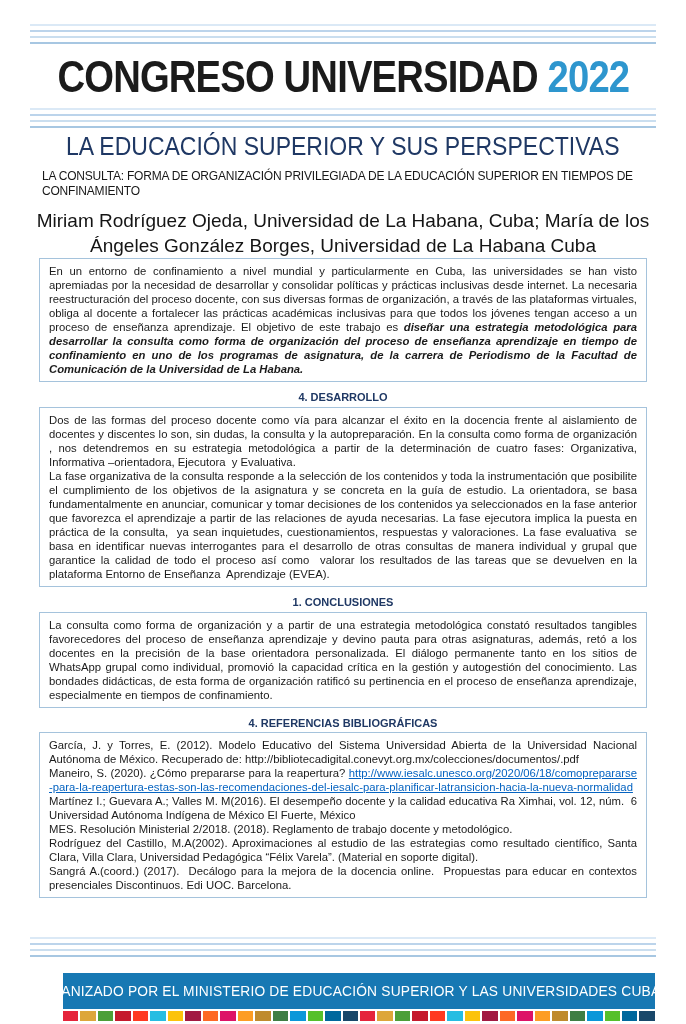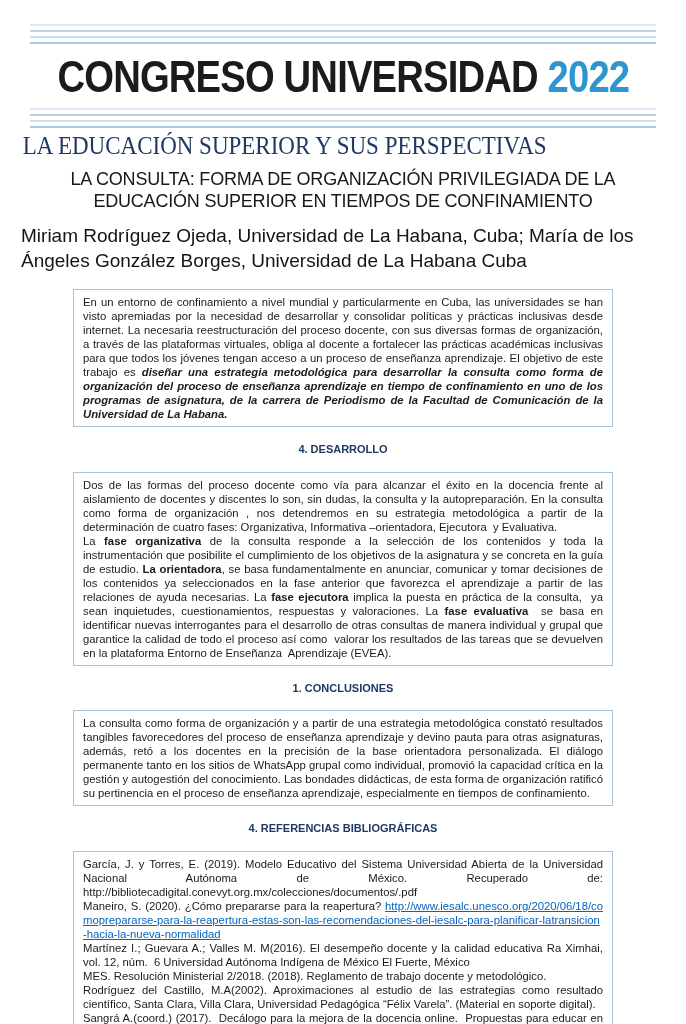--- a/index.html
+++ b/index.html
@@ -26,47 +26,47 @@
   .ln.l3{background:#cadeef;}
   .ln.l4{background:#a7c7e2;}
   
   .congress-title{
     text-align:center;margin:9px 0 8px;white-space:nowrap;
     font-size:45px;font-weight:700;color:#1b1b1b;line-height:1.05;
   }
   .congress-title .squeeze{display:inline-block;transform:scaleX(0.85);letter-spacing:-1px;}
   .congress-title .year{color:var(--accent);}
   .congress-subtitle{
-    text-align:left;margin:4px 0 0;white-space:nowrap;
-    font-size:25px;color:var(--navy);font-weight:400;line-height:1.15;font-family:Liberation Serif, serif;
+    text-align:center;margin:4px 0 0;white-space:nowrap;
+    font-size:25px;color:var(--navy);font-weight:400;line-height:1.15;
   }
   .congress-subtitle .squeeze{display:inline-block;transform:scaleX(0.92);}
   
   .paper-title{
-    text-align:center;max-width:602px;margin:8px auto 0;
-    font-size:18px;color:#181818;line-height:1.22;letter-spacing:-0.2px;font-weight:400;
+    text-align:left;max-width:602px;margin:8px auto 0;
+    font-size:12px;color:#181818;line-height:1.22;letter-spacing:-0.2px;font-weight:400;
   }
   .authors{
-    text-align:left;max-width:644px;margin:10px auto 0;
+    text-align:center;max-width:644px;margin:10px auto 0;
     font-size:19px;color:#141414;line-height:1.32;font-weight:400;
   }
   
   main{flex:0 0 auto;}
   .sec-h{
     text-align:center;color:var(--navy);font-weight:700;
     font-size:11px;margin:9px 0 3px;line-height:1.15;
   }
   .box{
-    width:540px;margin:16px auto;border:1px solid var(--box-border);
+    width:608px;margin:0 auto;border:1px solid var(--box-border);
     padding:5px 9px;font-size:11.3px;line-height:1.24;
     text-align:justify;color:#1b1b1b;background:#fff;
   }
   .box p{margin:0;}
   .run{white-space:pre-wrap;}
-  .run.bold{font-weight:700;}
+  .run.bold{font-weight:400;}
   .run.bold-italic{font-weight:700;font-style:italic;}
   .run.link{color:var(--link);text-decoration:underline;word-break:break-all;cursor:pointer;}
   
   footer{margin-top:auto;padding-bottom:3px;}
   .footer-lines{margin-bottom:16px;}
   .banner{
     width:592px;margin-left:63px;height:36px;background:var(--banner);
     display:flex;align-items:center;justify-content:center;
     color:#fff;font-size:14.5px;font-weight:400;white-space:nowrap;
   }
@@ -116,21 +116,21 @@
       <p><span class="run normal">La </span><span class="run bold">fase organizativa</span><span class="run normal"> de la consulta responde a la selección de los contenidos y toda la instrumentación que posibilite el cumplimiento de los objetivos de la asignatura y se concreta en la guía de estudio. </span><span class="run bold">La orientadora</span><span class="run normal">, se basa fundamentalmente en anunciar, comunicar y tomar decisiones de los contenidos ya seleccionados en la fase anterior que favorezca el aprendizaje a partir de las relaciones de ayuda necesarias. La </span><span class="run bold">fase ejecutora</span><span class="run normal"> implica la puesta en práctica de la consulta,  ya sean inquietudes, cuestionamientos, respuestas y valoraciones. La </span><span class="run bold">fase evaluativa</span><span class="run normal">  se basa en identificar nuevas interrogantes para el desarrollo de otras consultas de manera individual y grupal que garantice la calidad de todo el proceso así como  valorar los resultados de las tareas que se devuelven en la plataforma Entorno de Enseñanza  Aprendizaje (EVEA).</span></p>
     </div>
 
     <div class="sec-h">1. CONCLUSIONES</div>
     <div class="box">
       <p><span class="run normal">La consulta como forma de organización y a partir de una estrategia metodológica constató resultados tangibles favorecedores del proceso de enseñanza aprendizaje y devino pauta para otras asignaturas, además, retó a los docentes en la precisión de la base orientadora personalizada. El diálogo permanente tanto en los sitios de WhatsApp grupal como individual, promovió la capacidad crítica en la gestión y autogestión del conocimiento. Las bondades didácticas, de esta forma de organización ratificó su pertinencia en el proceso de enseñanza aprendizaje, especialmente en tiempos de confinamiento.</span></p>
     </div>
 
     <div class="sec-h">4. REFERENCIAS BIBLIOGRÁFICAS</div>
     <div class="box">
-      <p class="ref"><span class="run normal">García, J. y Torres, E. (2019). Modelo Educativo del Sistema Universidad Abierta de la Universidad Nacional Autónoma de México. Recuperado de: http://bibliotecadigital.conevyt.org.mx/colecciones/documentos/.pdf</span></p>
+      <p class="ref"><span class="run normal">García, J. y Torres, E. (2012). Modelo Educativo del Sistema Universidad Abierta de la Universidad Nacional Autónoma de México. Recuperado de: http://bibliotecadigital.conevyt.org.mx/colecciones/documentos/.pdf</span></p>
       <p class="ref"><span class="run normal">Maneiro, S. (2020). ¿Cómo prepararse para la reapertura? </span><span class="run link">http://www.iesalc.unesco.org/2020/06/18/comoprepararse-para-la-reapertura-estas-son-las-recomendaciones-del-iesalc-para-planificar-latransicion-hacia-la-nueva-normalidad</span></p>
       <p class="ref"><span class="run normal">Martínez I.; Guevara A.; Valles M. M(2016). El desempeño docente y la calidad educativa Ra Ximhai, vol. 12, núm.  6 Universidad Autónoma Indígena de México El Fuerte, México</span></p>
       <p class="ref"><span class="run normal">MES. Resolución Ministerial 2/2018. (2018). Reglamento de trabajo docente y metodológico.</span></p>
       <p class="ref"><span class="run normal">Rodríguez del Castillo, M.A(2002). Aproximaciones al estudio de las estrategias como resultado científico, Santa Clara, Villa Clara, Universidad Pedagógica “Félix Varela”. (Material en soporte digital).</span></p>
       <p class="ref"><span class="run normal">Sangrá A.(coord.) (2017).  Decálogo para la mejora de la docencia online.  Propuestas para educar en contextos presenciales Discontinuos. Edi UOC. Barcelona.</span></p>
     </div>
 
   </main>
 
   <footer>

